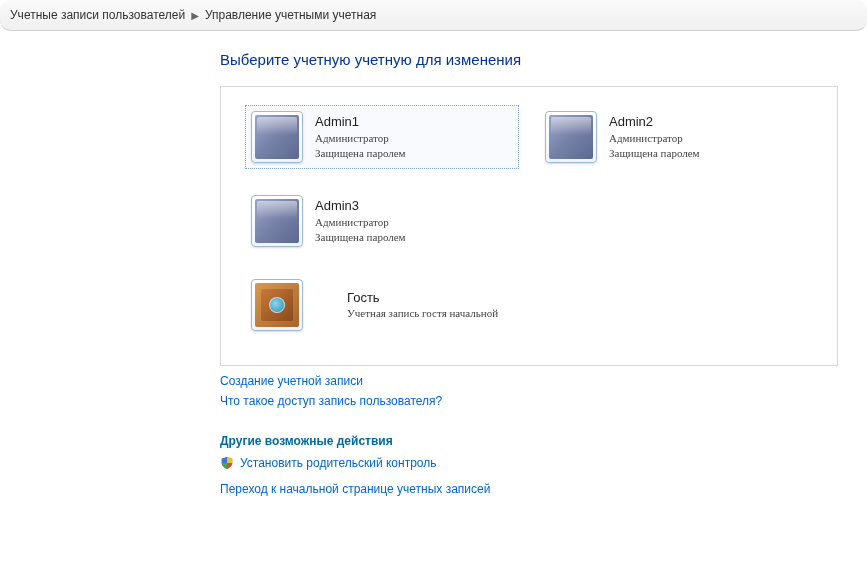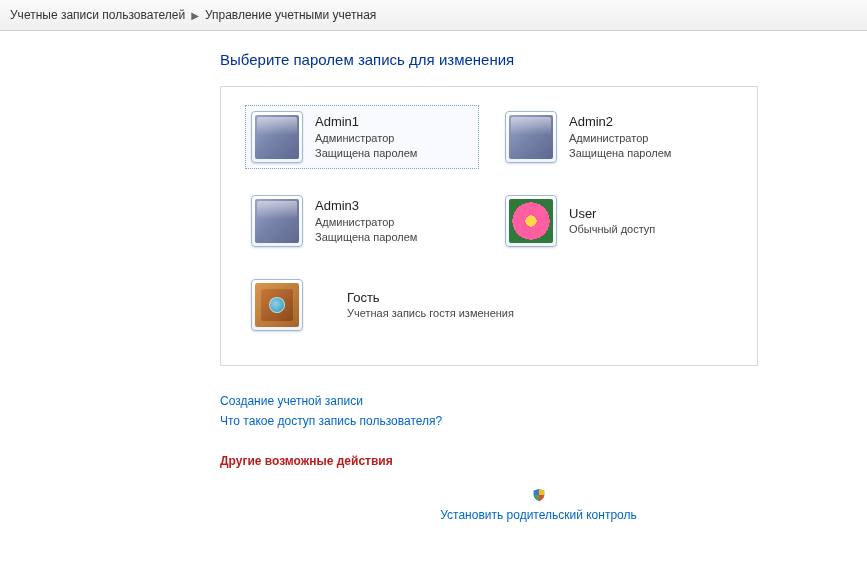--- a/index.html
+++ b/index.html
@@ -13,39 +13,40 @@
     }
     .breadcrumb-bar {
       background: linear-gradient(to bottom, #fafafa, #f0f0f0);
       border-bottom: 1px solid #d0d0d0;
       padding: 8px 10px;
       font-size: 12px;
       color: #333;
       display: flex;
       align-items: center;
       gap: 6px;
+      border-radius: 11px;
     }
     .breadcrumb-sep {
       color: #666;
       font-size: 10px;
     }
     .breadcrumb-link { color: #333; cursor: pointer; }
     .content {
       padding: 20px 10px 20px 220px;
     }
     .page-title {
       color: #003399;
       font-size: 15px;
       font-weight: normal;
       margin-bottom: 18px;
     }
     .accounts-box {
       border: 1px solid #d8d8d8;
       padding: 18px 24px 10px 24px;
-      width: 538px;
+      width: 618px;
       min-height: 280px;
     }
     .accounts-grid {
       display: grid;
       grid-template-columns: 1fr 1fr;
       gap: 20px 20px;
     }
     .account-tile {
       display: flex;
       align-items: center;
@@ -109,63 +110,61 @@
       position: absolute;
       left: 50%; top: 50%;
       width: 14px; height: 14px;
       transform: translate(-50%,-50%);
       border-radius: 50%;
       background: radial-gradient(circle at 40% 40%, #8fd4e8, #2a8fb0);
       border: 1px solid rgba(255,255,255,0.6);
     }
     .account-text { line-height: 1.35; }
     .account-name { font-size: 13px; color: #222; }
-    .account-sub { font-size: 11px; color: #444; }
+    .account-sub { font-size: 11px; color: #444; font-family: Liberation Serif, serif; }
     .account-full { grid-column: 1 / span 2; gap: 44px; }
     .links {
-      margin-top: 28px;
+      margin-top: 8px;
     }
     .link {
       color: #0066cc;
       font-size: 12px;
       cursor: pointer;
       display: inline-block;
       margin-bottom: 6px;
     }
     .section-title {
       font-weight: bold;
       font-size: 12px;
-      color: #b91c1c;
+      color: #0369a1;
       margin-top: 20px;
-      margin-bottom: 20px;
+      margin-bottom: 8px;
     }
     .link-with-icon {
       display: flex;
-      align-items: center;
       gap: 6px;
       margin-bottom: 6px;
-      flex-direction: column;
     }
     .shield-icon {
       width: 14px;
       height: 14px;
       flex-shrink: 0;
     }
   </style>
 </head>
 <body>
 
 <div class="breadcrumb-bar">
   <span class="breadcrumb-link">Учетные записи пользователей</span>
   <span class="breadcrumb-sep">▶</span>
   <span class="breadcrumb-link">Управление учетными учетная</span>
 </div>
 
 <div class="content">
-  <h1 class="page-title">Выберите паролем запись для изменения</h1>
+  <h1 class="page-title">Выберите учетную учетную для изменения</h1>
 
   <div class="accounts-box">
     <div class="accounts-grid" id="accounts-grid">
         <div class="account-tile selected">
           <div class="avatar-frame">
             <div class="avatar-inner avatar-default"></div>
           </div>
           <div class="account-text">
             <div class="account-name">Admin1</div>
             <div class="account-sub">Администратор</div>
@@ -185,36 +184,27 @@
         <div class="account-tile">
           <div class="avatar-frame">
             <div class="avatar-inner avatar-default"></div>
           </div>
           <div class="account-text">
             <div class="account-name">Admin3</div>
             <div class="account-sub">Администратор</div>
             <div class="account-sub">Защищена паролем</div>
           </div>
         </div>
-        <div class="account-tile">
-          <div class="avatar-frame">
-            <div class="avatar-inner avatar-flower"></div>
-          </div>
-          <div class="account-text">
-            <div class="account-name">User</div>
-            <div class="account-sub">Обычный доступ</div>
-          </div>
-        </div>
         <div class="account-tile account-full">
           <div class="avatar-frame">
             <div class="avatar-inner avatar-guest"></div>
           </div>
           <div class="account-text">
             <div class="account-name">Гость</div>
-            <div class="account-sub">Учетная запись гостя изменения</div>
+            <div class="account-sub">Учетная запись гостя начальной</div>
           </div>
         </div>
       </div>
   </div>
 
   <div class="links">
     <div><span class="link">Создание учетной записи</span></div>
     <div><span class="link">Что такое доступ запись пользователя?</span></div>
   </div>
 
@@ -224,13 +214,14 @@
     <svg class="shield-icon" viewBox="0 0 16 16">
       <path d="M8 1 L14 3 V8 C14 12 8 15 8 15 C8 15 2 12 2 8 V3 Z" fill="#3b78d8"></path>
       <path d="M8 1 L14 3 V8 C14 12 8 15 8 15 V1 Z" fill="#f4c20d"></path>
       <path d="M8 1 L8 15 C8 15 2 12 2 8 V3 Z" fill="#3b78d8"></path>
       <path d="M8 8 L14 8 V8 C14 12 8 15 8 15 V8 Z" fill="#d94a38"></path>
       <path d="M8 8 L2 8 V8 C2 12 8 15 8 15 V8 Z" fill="#4aa84a"></path>
     </svg>
     <span class="link">Установить родительский контроль</span>
   </div>
 
+  <div><span class="link">Переход к начальной странице учетных записей</span></div>
 </div>
 
 </body></html>

